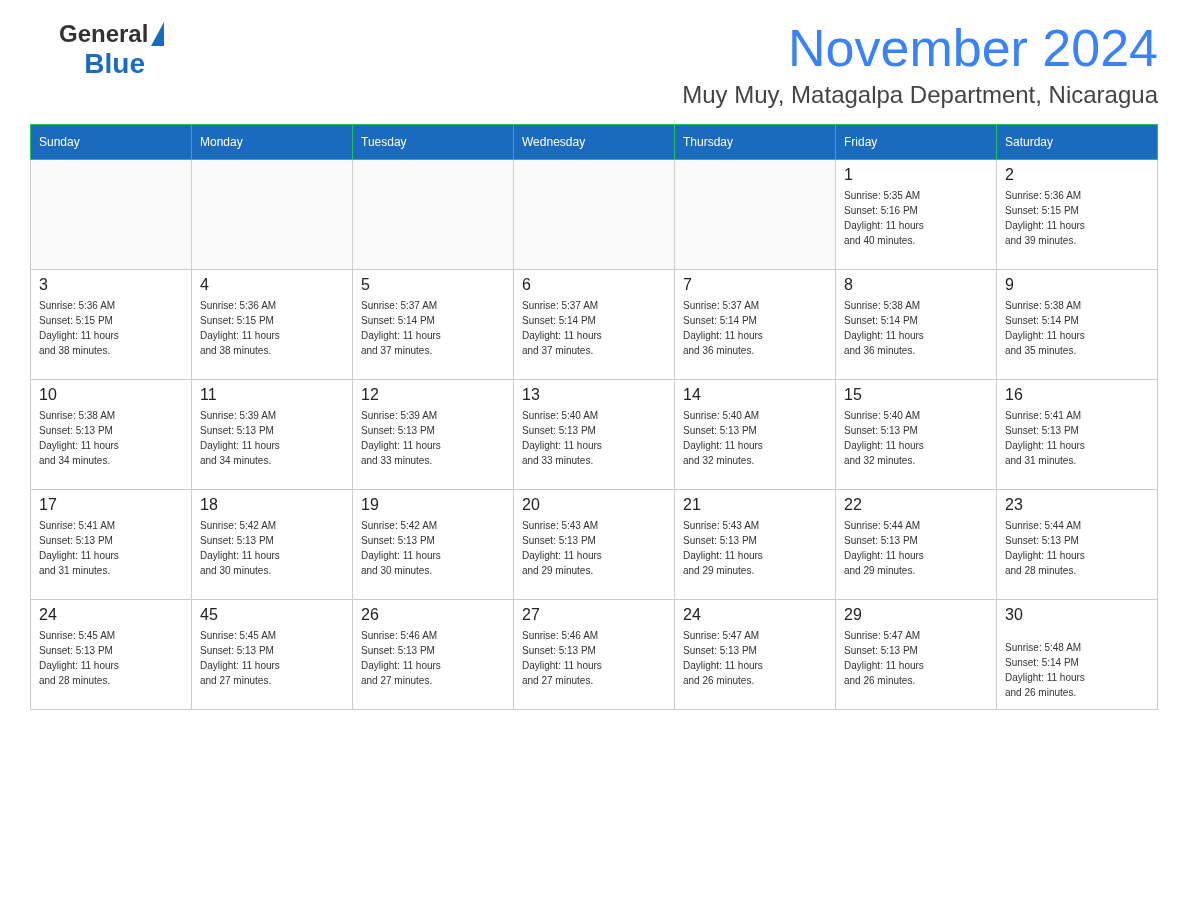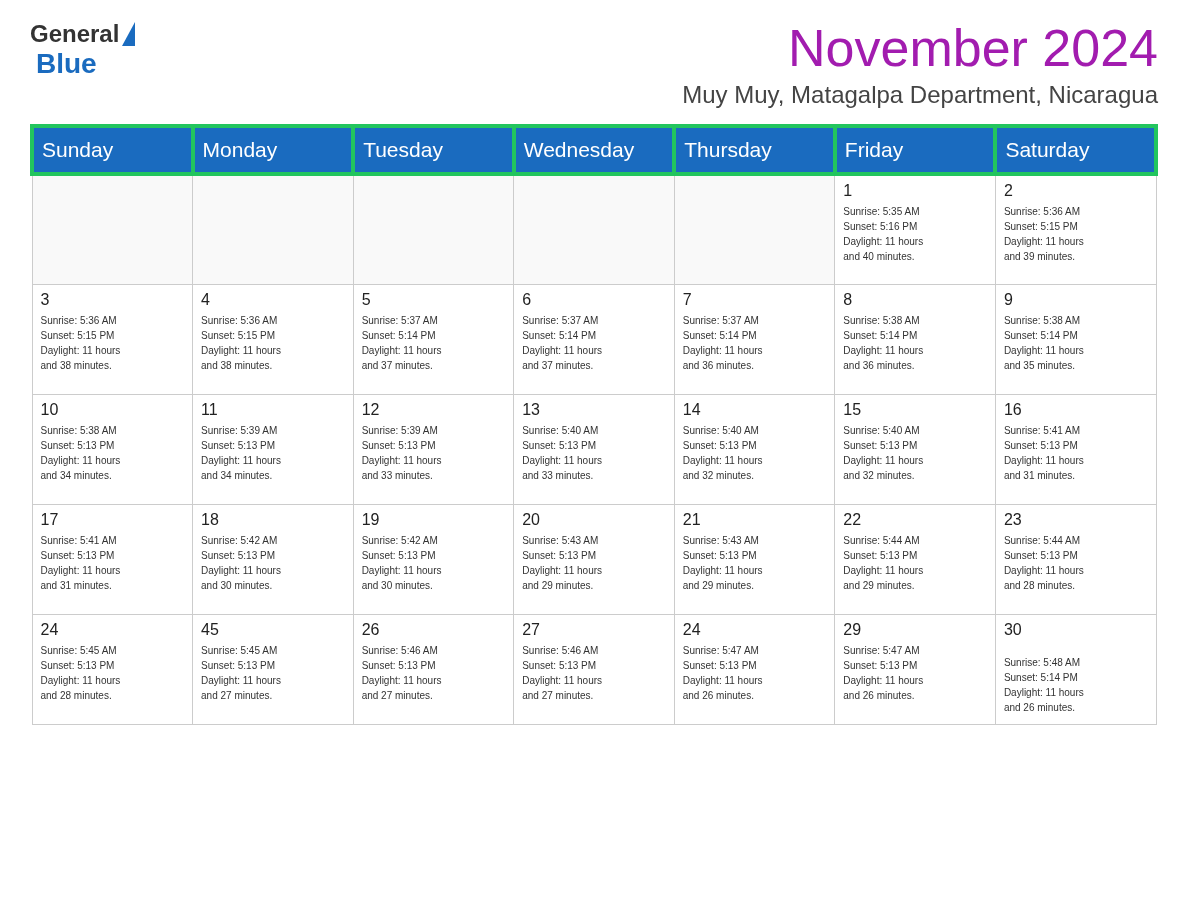--- a/index.html
+++ b/index.html
@@ -15,42 +15,42 @@
       justify-content: space-between;
       align-items: flex-start;
       margin-bottom: 10px;
     }
     .title-section {
       text-align: right;
     }
     .month-title {
       font-size: 52px;
       font-weight: 300;
-      color: #a21caf;
+      color: #3b82f6;
       line-height: 1.1;
     }
     .location-title {
       font-size: 24px;
       color: #444;
       font-weight: normal;
       margin-top: 4px;
     }
     .calendar {
       width: 100%;
       border-collapse: collapse;
       margin-top: 15px;
     }
     .calendar th {
       background: #1a6bbf;
       color: #fff;
       padding: 10px 8px;
       text-align: left;
-      font-size: 21px;
+      font-size: 12px;
       font-weight: normal;
-      border: 4px solid #22c55e;
+      border: 1px solid #22c55e;
     }
     .calendar td {
       border: 1px solid #ccc;
       vertical-align: top;
       padding: 6px 8px;
       width: 14.28%;
       min-height: 110px;
       height: 110px;
     }
     .day-number {
@@ -63,21 +63,22 @@
       font-size: 10px;
       color: #333;
       line-height: 1.5;
     }
     .empty-cell {
       background: #f9f9f9;
     }
     .logo-container {
       display: flex;
       flex-direction: column;
-      align-items: flex-start;
+      align-items: center;
+      margin-left: 29px;
     }
     .logo-row1 {
       display: flex;
       align-items: center;
     }
     .logo-row2 {
       display: flex;
       align-items: center;
       margin-left: 2px;
     }

